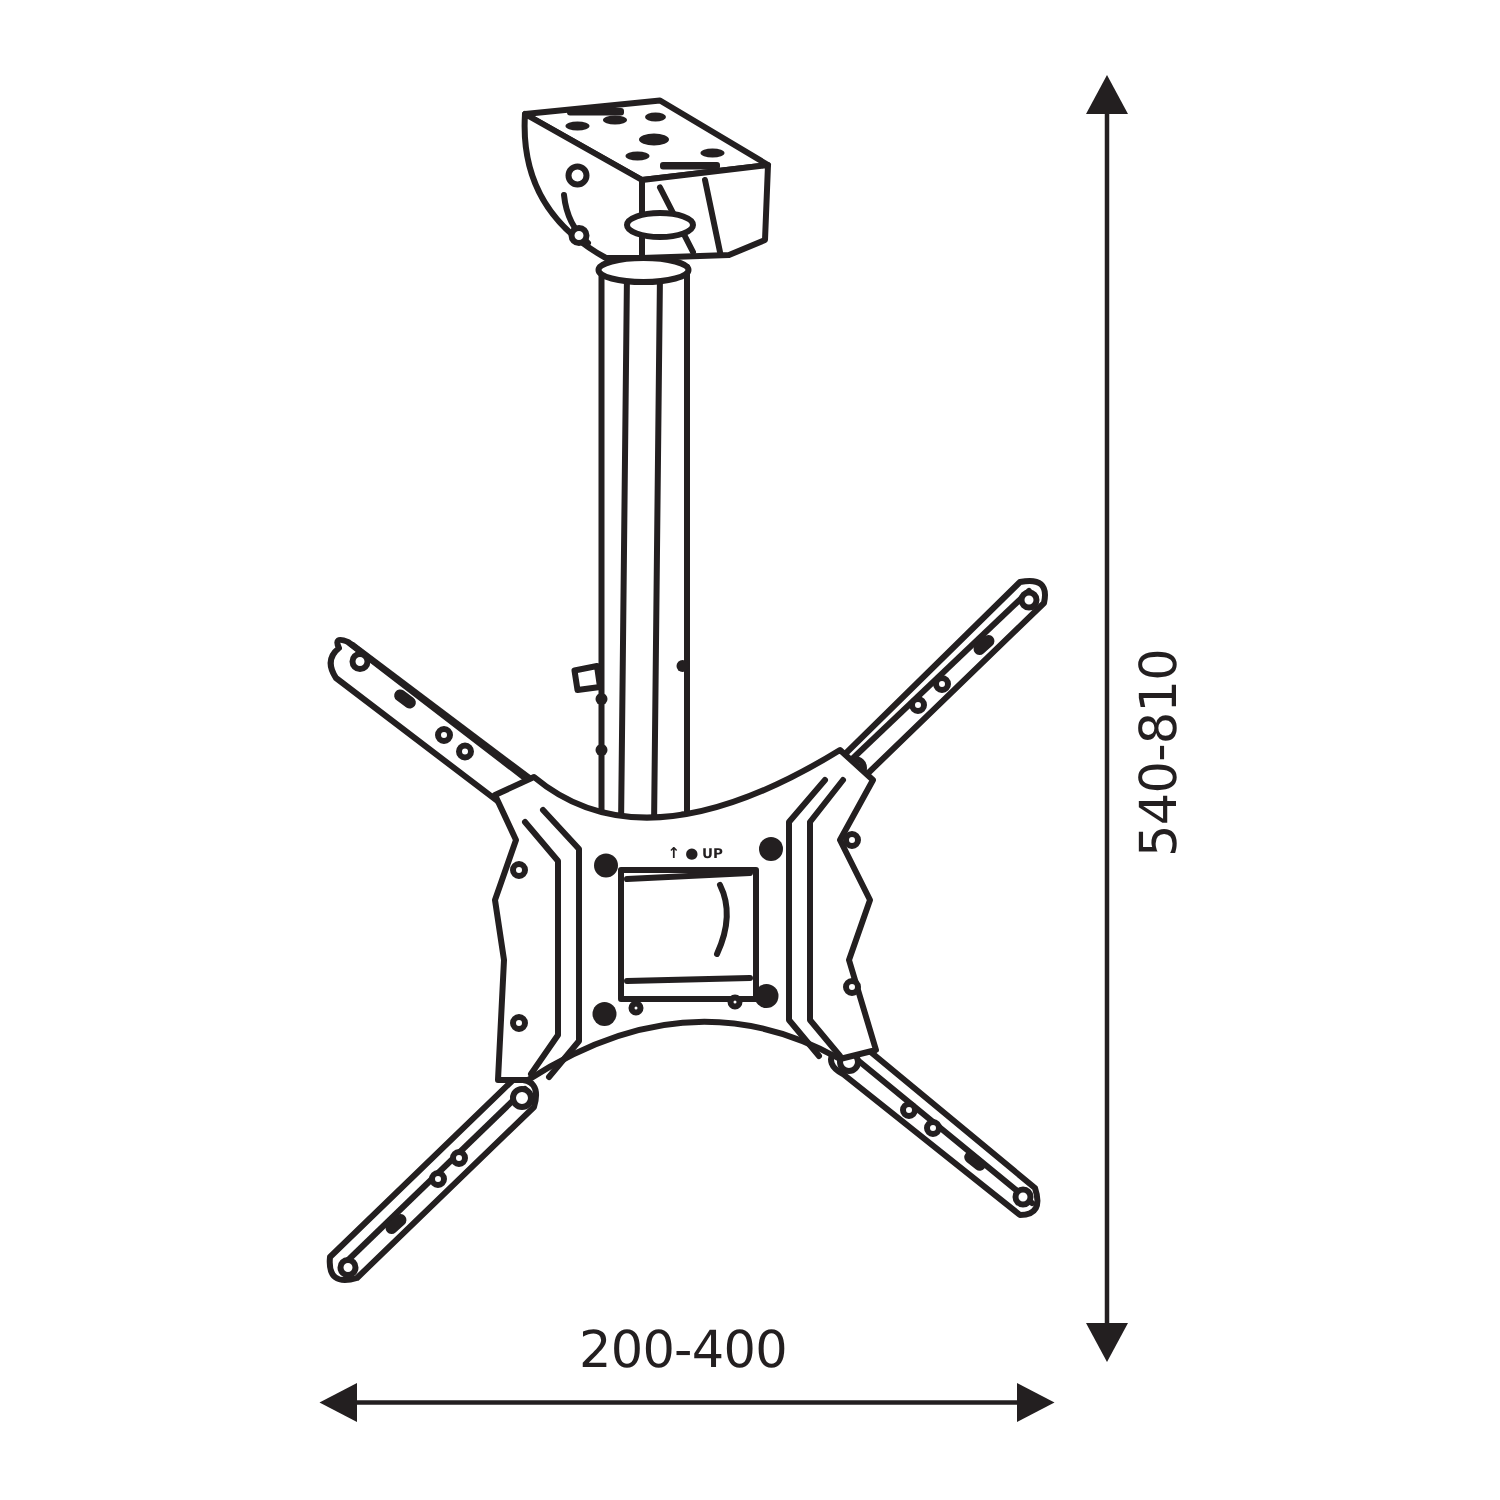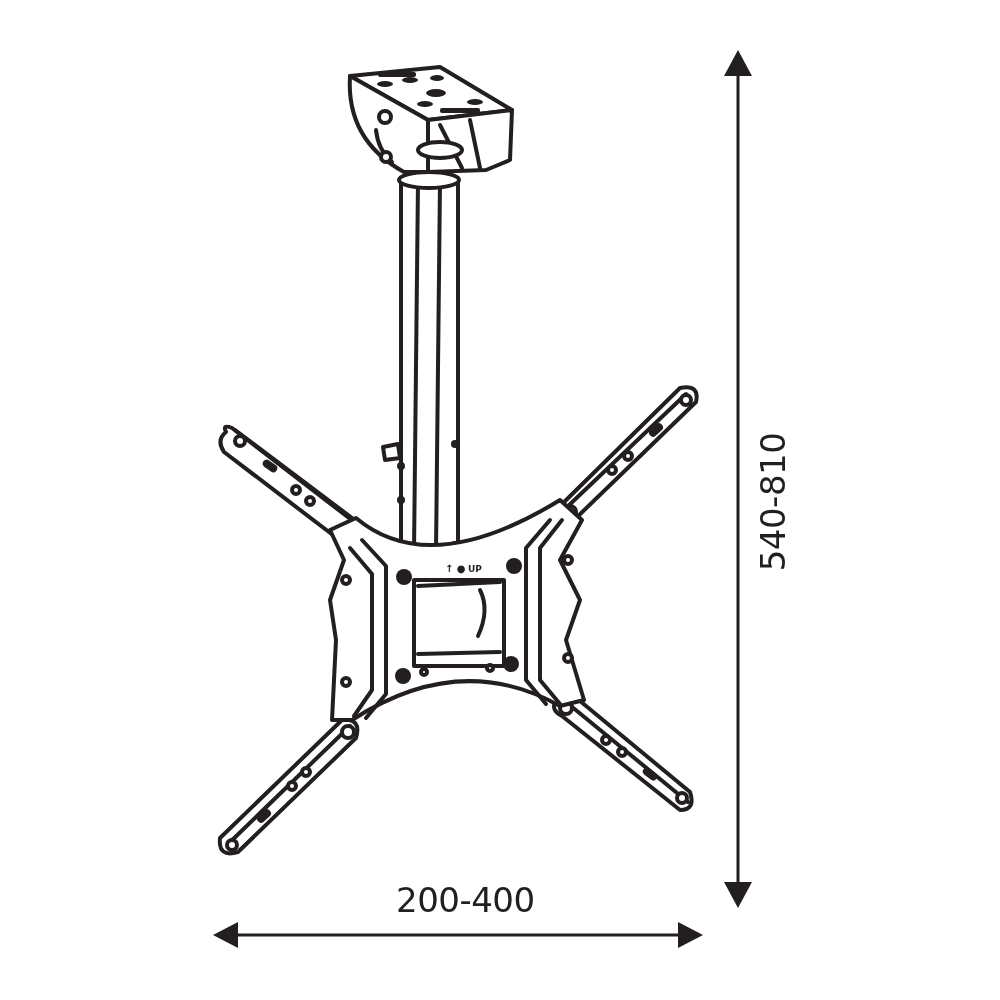--- a/index.html
+++ b/index.html
@@ -1,19 +1,19 @@
 <!DOCTYPE html>
 <html><head>
   <meta charset="utf-8">
   <style>
     html, body { margin: 0; padding: 0; background: #ffffff; }
     body { width: 1000px; height: 1000px; position: relative; overflow: hidden; font-family: "DejaVu Sans", sans-serif; }
     #diagram { position: absolute; left: 0; top: 0; width: 1000px; height: 1000px; }
     .label { position: absolute; color: #231f20; font-family: "DejaVu Sans", sans-serif; font-size: 34px; letter-spacing: -0.5px; white-space: nowrap; }
-    #width-label { left: 396px; top: 880px; }
+    #width-label { left: 386px; top: 880px; }
     #height-label { left: 773px; top: 502px; transform: translate(-50%, -50%) rotate(-90deg); }
     svg .st { fill: none; stroke: #231f20; stroke-width: 4; stroke-linecap: round; stroke-linejoin: round; }
     svg .fw { fill: #ffffff; stroke: #231f20; stroke-width: 4; stroke-linejoin: round; }
     svg .fk { fill: #231f20; }
   </style>
 </head>
 <body>
 
 <svg id="diagram" viewBox="0 0 1000 1000" xmlns="http://www.w3.org/2000/svg">
 

